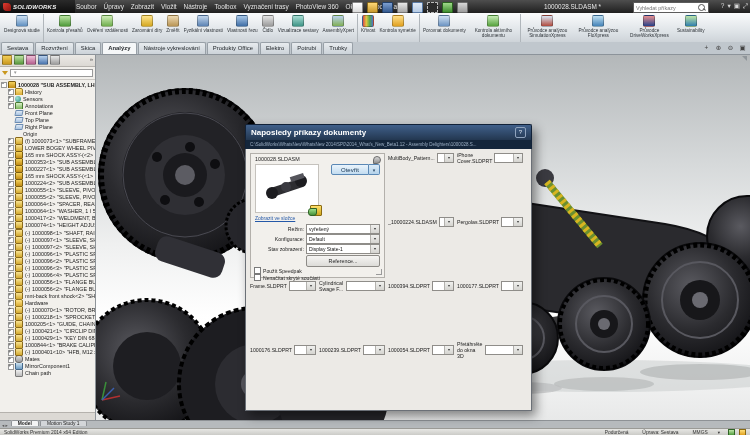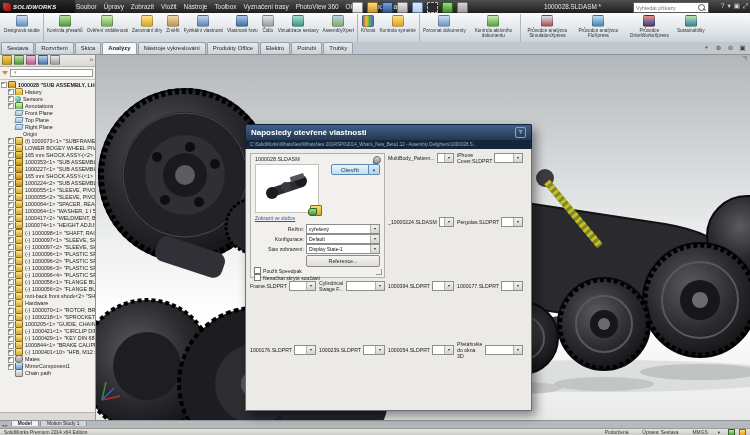--- a/index.html
+++ b/index.html
@@ -633,21 +633,21 @@
       <svg class="triad" width="26" height="26">
         <line x1="4" y1="22" x2="22" y2="18" stroke="#b03030" stroke-width="1.5"></line>
         <line x1="4" y1="22" x2="8" y2="4" stroke="#3a8f3a" stroke-width="1.5"></line>
         <line x1="4" y1="22" x2="16" y2="10" stroke="#3a5fb0" stroke-width="1.5"></line>
       </svg>
       <span class="flyout"></span>
     </div>
 
     <div class="dialog">
       <div class="dlg-title">
-        <span>Naposledy otevřené vlastnosti</span>
+        <span>Naposledy příkazy dokumenty</span>
         <span class="dlg-help">?</span>
       </div>
       <div class="dlg-path">C:\SolidWorks\WhatsNew\WhatsNew 2014\SP0\2014_What's_New_Beta1.12 - Assembly Delighters\1000028.S...</div>
       <div class="dlg-body">
         <div class="dlg-grid">
 
           <div class="panel">
             <span class="p-head">1000028.SLDASM</span>
             <span class="p-pin"></span>
             <div class="p-open">

